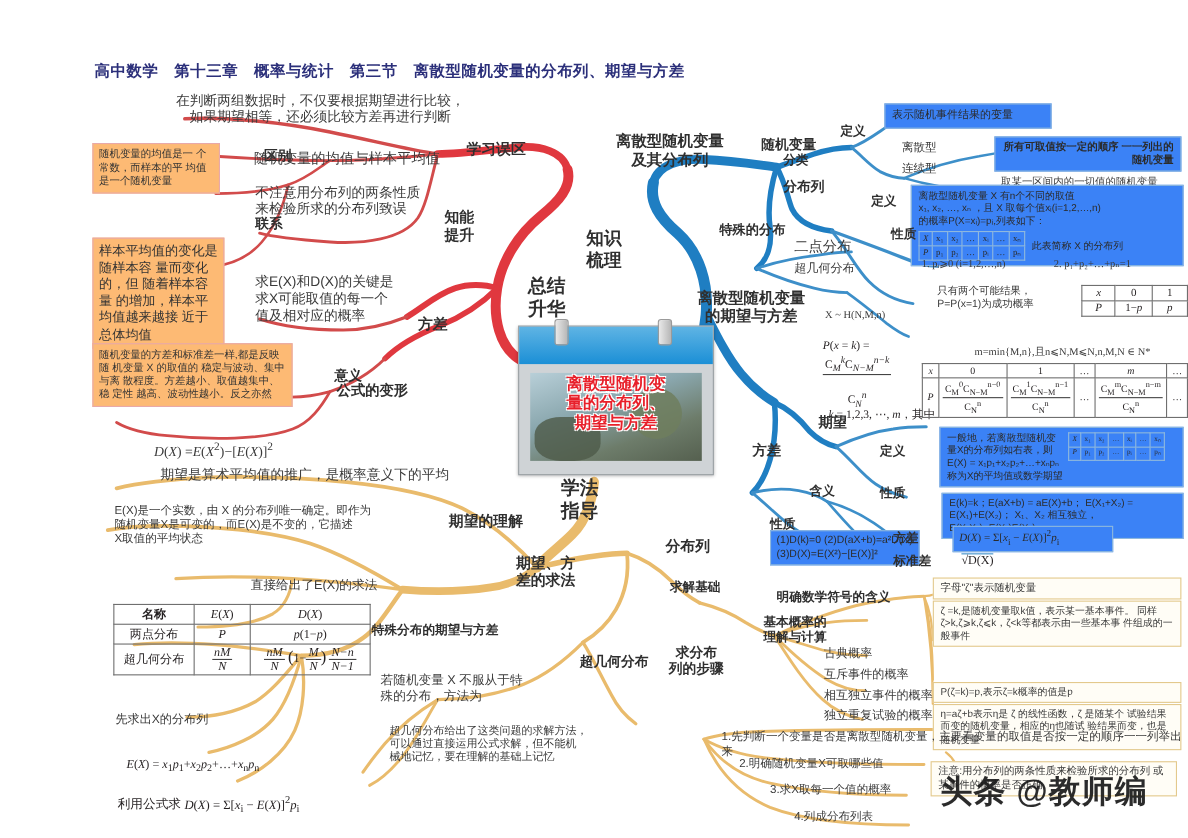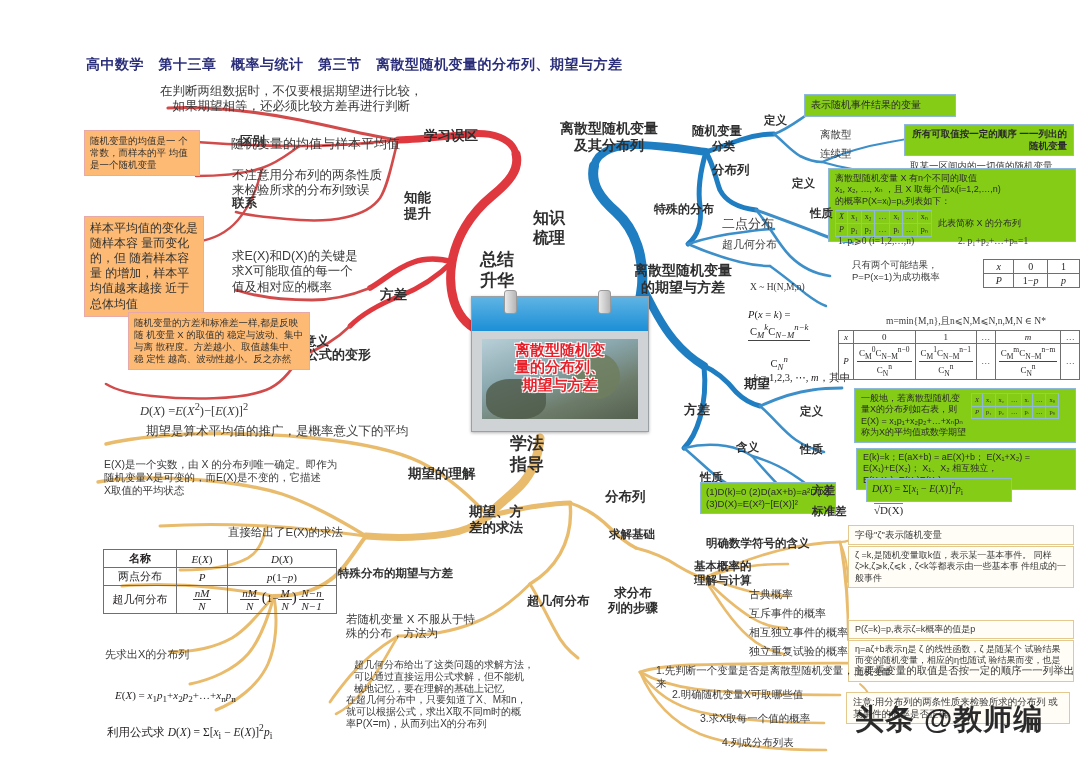--- a/index.html
+++ b/index.html
@@ -6,21 +6,21 @@
   body{width:1080px;height:762px;position:relative;overflow:hidden;
        font-family:"Liberation Sans","DejaVu Sans",sans-serif;color:#231f20;}
   #canvas{position:absolute;inset:0;width:1080px;height:762px;}
   svg.links{position:absolute;left:0;top:0;width:1080px;height:762px;pointer-events:none;}
   .t{position:absolute;line-height:1.22;white-space:pre-line;}
   .title{font-weight:bold;color:#2b2f7a;letter-spacing:.5px;}
   .node{font-weight:bold;color:#2f2f2f;}
   .leaf{color:#3a3a3a;}
   .box{position:absolute;box-sizing:border-box;line-height:1.26;}
   .box-red{border:1px solid #e8a9a9;background:#fdba74;color:#333;}
-  .box-blue{border:1px solid #8fb8dd;background:#84cc16;color:#2b2b2b;}
+  .box-blue{border:1px solid #8fb8dd;background:#3b82f6;color:#2b2b2b;}
   .box-yellow{border:1px solid #e3c98d;background:#fffdf6;color:#3a3a3a;}
   .itl{font-family:"Liberation Serif","DejaVu Serif",serif;font-style:italic;}
   .ser{font-family:"Liberation Serif","DejaVu Serif",serif;}
   table.grid{border-collapse:collapse;}
   table.grid td{border:1px solid #6f6f6f;text-align:center;
                 font-family:"Liberation Serif",serif;padding:1px 3px;}
   table.gridb td{border:1px solid #8fb8dd;}
   .frac{display:inline-block;text-align:center;vertical-align:middle;}
   .frac .num{display:block;border-bottom:1px solid #444;padding:0 2px;}
   .frac .den{display:block;padding:0 2px;}
@@ -187,21 +187,21 @@
   <div class="t leaf" style="left:232px;top:168px;font-size:12.5px;">不注意用分布列的两条性质
 来检验所求的分布列致误</div>
   <div class="t leaf" style="left:232px;top:249px;font-size:12.5px;">求E(X)和D(X)的关键是
 求X可能取值的每一个
 值及相对应的概率</div>
 
   <div class="t node" style="left:380px;top:287px;font-size:13.5px;">方差</div>
   <div class="t node" style="left:304px;top:334px;font-size:12.5px;">意义</div>
   <div class="t node" style="left:306px;top:347px;font-size:13px;">公式的变形</div>
 
-  <div class="box box-red" style="left:84px;top:312px;width:182px;padding:4px 5px;font-size:9.5px;margin-left:44px;">随机变量的方差和标准差一样,都是反映随
+  <div class="box box-red" style="left:84px;top:312px;width:182px;padding:4px 5px;font-size:9.5px;">随机变量的方差和标准差一样,都是反映随
 机变量 X 的取值的 稳定与波动、集中与离
 散程度。方差越小、取值越集中、稳 定性
 越高、波动性越小。反之亦然</div>
 
   <div class="t leaf ser" style="left:140px;top:386px;font-size:12.5px;">
     <span class="itl">D</span>(<span class="itl">X</span>)&nbsp;=<span class="itl">E</span>(<span class="itl">X</span><sup>2</sup>)−[<span class="itl">E</span>(<span class="itl">X</span>)]<sup>2</sup>
   </div>
 
   <div class="t node" style="left:560px;top:120px;font-size:14px;text-align:center;">离散型随机变量
 及其分布列</div>
@@ -407,23 +407,20 @@
   <div class="t ser" style="left:115px;top:676px;font-size:11px;">
     <span class="itl">E</span>(<span class="itl">X</span>) = <span class="itl">x</span><sub>1</sub><span class="itl">p</span><sub>1</sub>+<span class="itl">x</span><sub>2</sub><span class="itl">p</span><sub>2</sub>+…+<span class="itl">x</span><sub>n</sub><span class="itl">p</span><sub>n</sub>
   </div>
   <div class="t" style="left:107px;top:708px;font-size:11.5px;">
     利用公式求 <span class="ser"><span class="itl">D</span>(<span class="itl">X</span>) = Σ[<span class="itl">x</span><sub>i</sub> − <span class="itl">E</span>(<span class="itl">X</span>)]<sup>2</sup><span class="itl">p</span><sub>i</sub></span>
   </div>
 
   <div class="t leaf" style="left:354px;top:659px;font-size:10px;">超几何分布给出了这类问题的求解方法，
 可以通过直接运用公式求解，但不能机
 械地记忆，要在理解的基础上记忆</div>
-  <div class="t leaf" style="left:346px;top:694px;font-size:10px;">在超几何分布中，只要知道了X、M和n，
-就可以根据公式，求出X取不同m时的概
-率P(X=m)，从而列出X的分布列</div>
 
   <div class="t node" style="left:706px;top:536px;font-size:11.5px;">明确数学符号的含义</div>
   <div class="t node" style="left:694px;top:559px;font-size:11.5px;">基本概率的
 理解与计算</div>
   <div class="t leaf" style="left:749px;top:588px;font-size:11px;">古典概率</div>
   <div class="t leaf" style="left:749px;top:607px;font-size:11px;">互斥事件的概率</div>
   <div class="t leaf" style="left:749px;top:626px;font-size:11px;">相互独立事件的概率</div>
   <div class="t leaf" style="left:749px;top:645px;font-size:11px;">独立重复试验的概率</div>
 
   <div class="box box-yellow" style="left:848px;top:525px;width:226px;padding:3px 6px;font-size:9.5px;">字母"ζ"表示随机变量</div>

